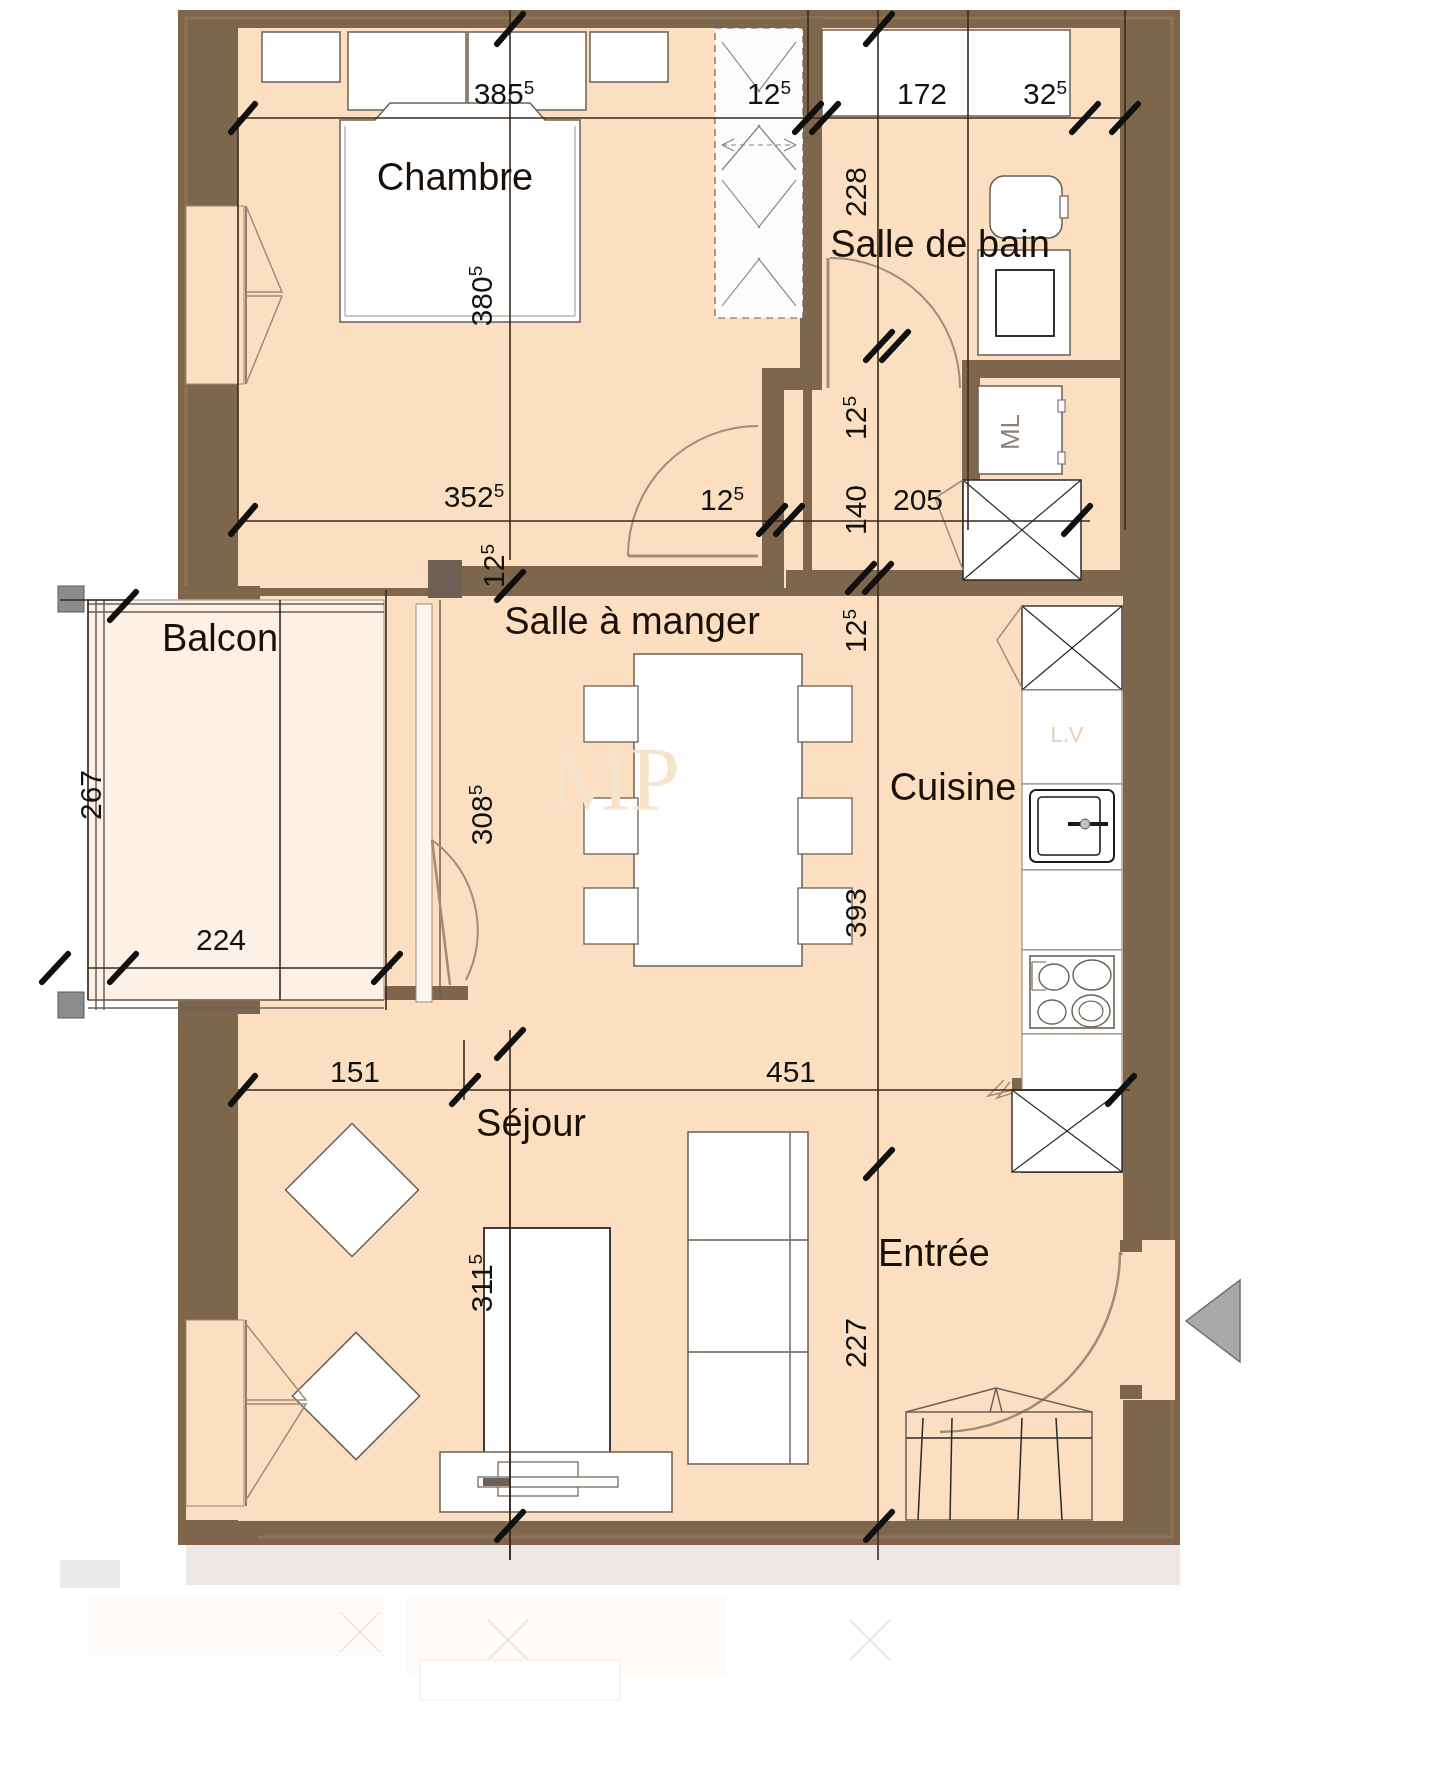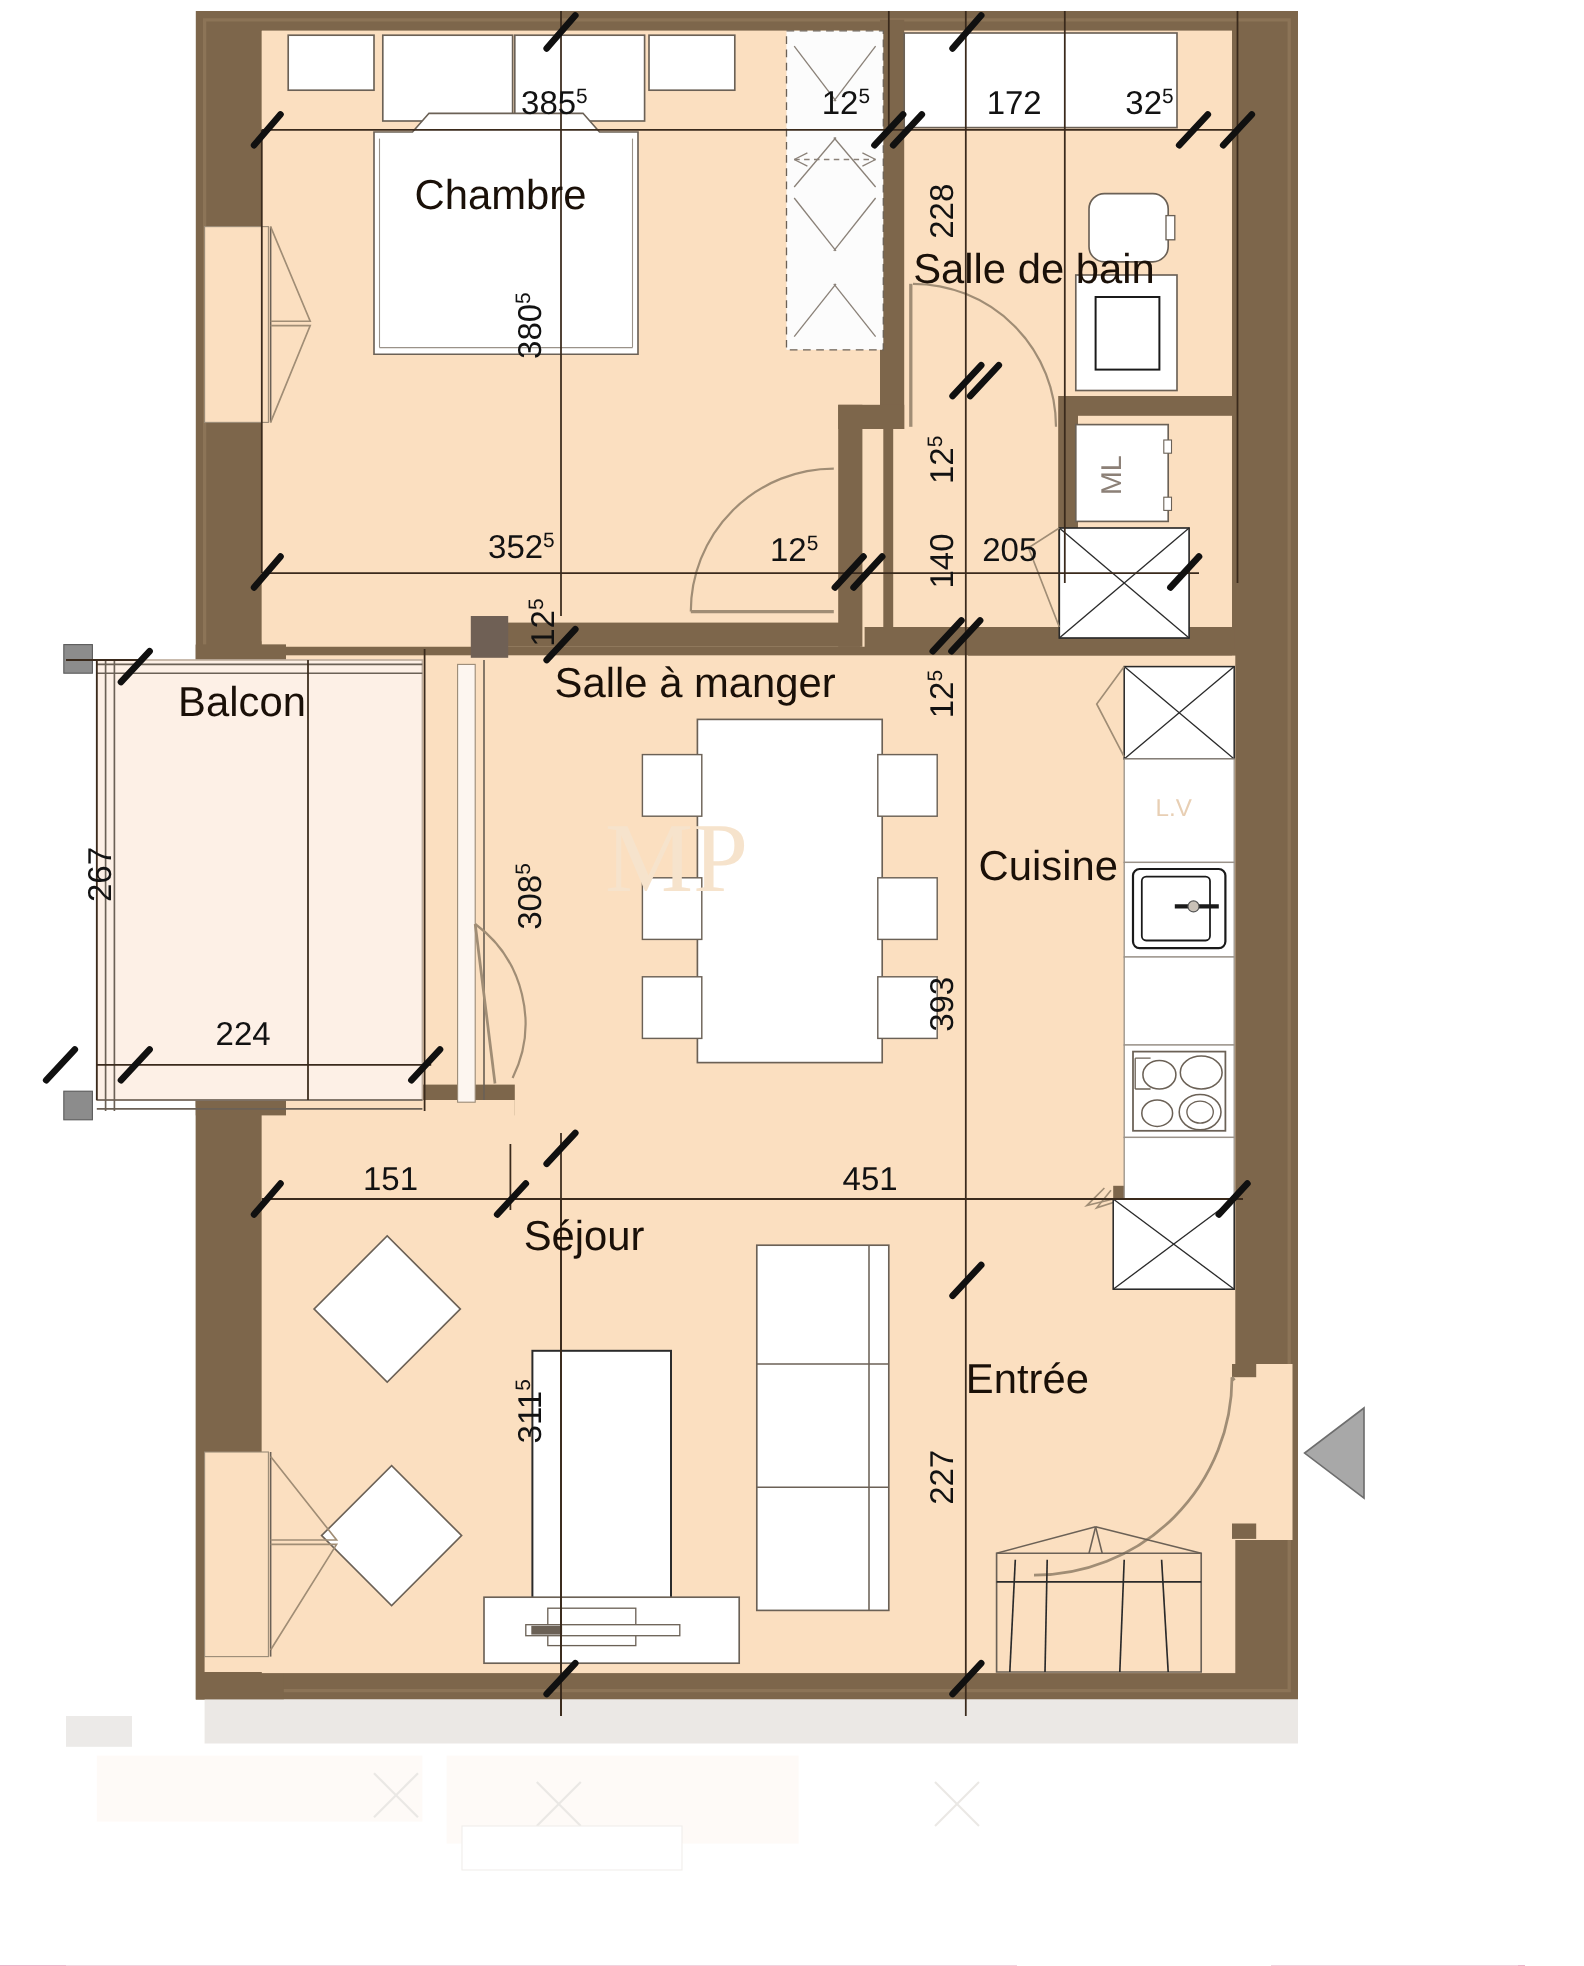--- a/index.html
+++ b/index.html
@@ -8,21 +8,21 @@
     padding: 0;
     background: #ffffff;
   }
   body {
     font-family: "Liberation Sans", sans-serif;
   }
   #plan-root {
     position: relative;
     width: 1440px;
     height: 1787px;
-    background: #be185d;
+    background: #bef264;
     overflow: hidden;
   }
   #plan-svg {
     position: absolute;
     left: 0;
     top: 0;
     width: 1440px;
     height: 1787px;
   }
   .dim-text {

